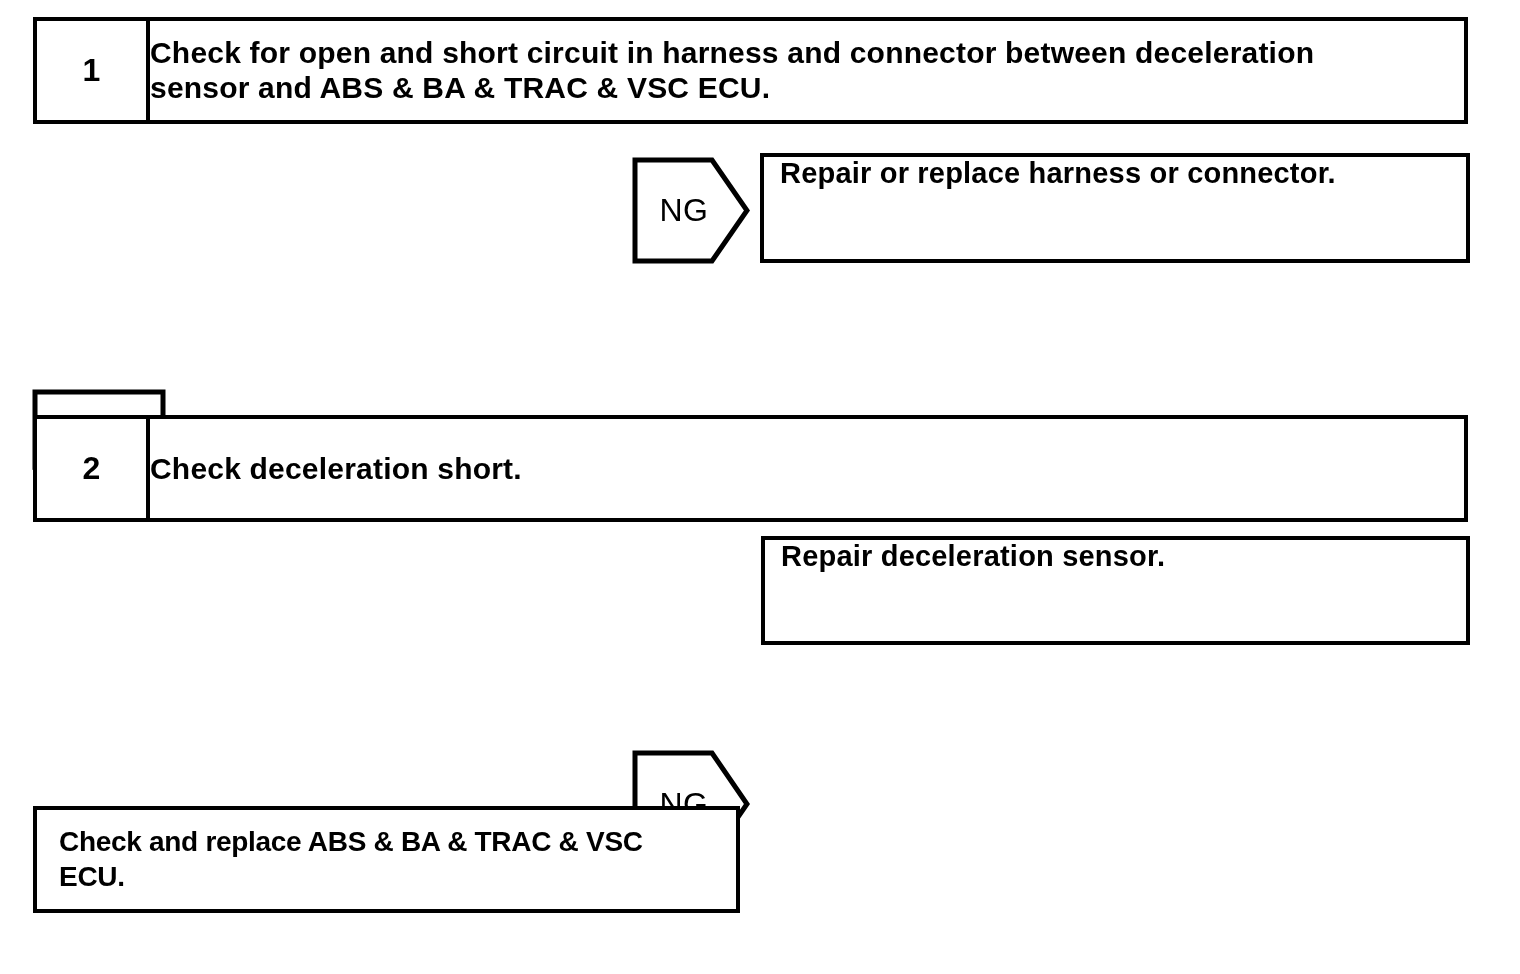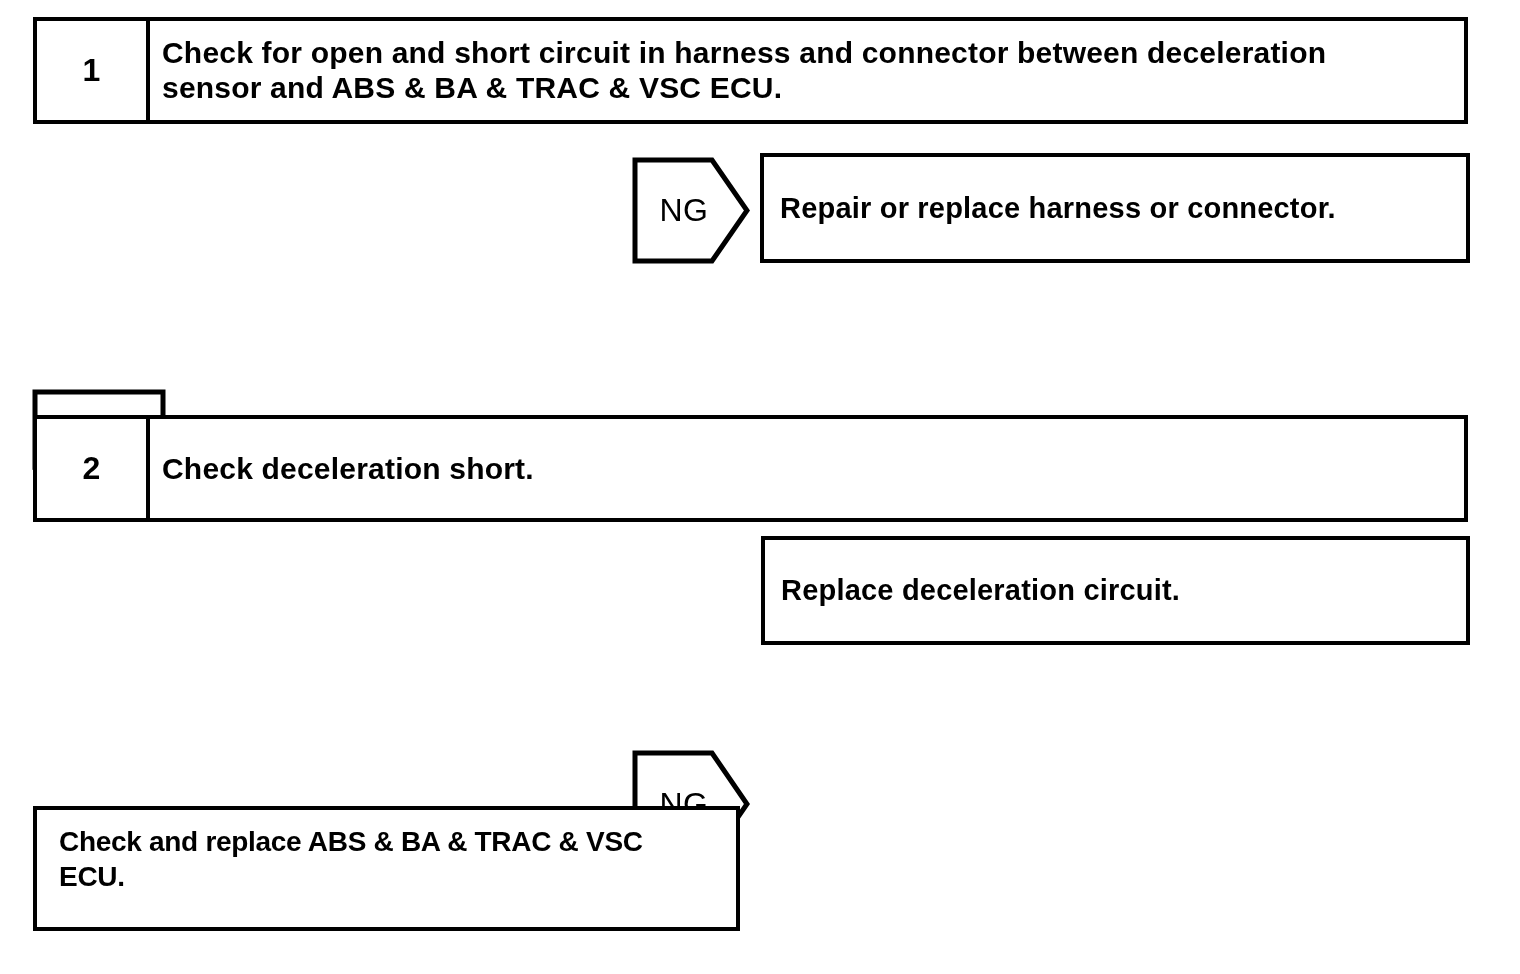--- a/index.html
+++ b/index.html
@@ -30,39 +30,38 @@
     display: flex;
     align-items: center;
     justify-content: center;
     font-weight: bold;
     font-size: 32px;
   }
 
   .text-cell {
     flex: 1;
     display: flex;
-    padding-left: 12px;
     padding-right: 8px;
   }
   .text-cell.top    { align-items: flex-start; padding-top: 14px; }
   .text-cell.middle { align-items: center; }
 
   .instruction {
     font-weight: bold;
     font-size: 30px;
     line-height: 35px;
     letter-spacing: 0.2px;
     white-space: pre-line;
   }
 
   .action-box {
     border: 4px solid #000;
     background: #fff;
     display: flex;
-    align-items: center;
+    align-items: flex-start;
     padding-left: 16px;
     padding-right: 8px;
   }
   .action-text {
     font-weight: bold;
     font-size: 29px;
     letter-spacing: 0.2px;
   }
 
   .terminal-box {
@@ -135,21 +134,21 @@
   </div>
 
   <div class="abs shape" style="left:632px; top:537px; width:118px; height:108px;">
     <svg viewBox="0 0 118 108">
       <polygon points="3,3 80,3 115,54 80,105 3,105" fill="#ffffff" stroke="#000000" stroke-width="5"></polygon>
     </svg>
     <div class="shape-label ng">NG</div>
   </div>
 
   <div class="abs action-box" style="left:761px; top:536px; width:709px; height:109px;">
-    <div class="action-text">Replace deceleration circuit.</div>
+    <div class="action-text">Repair deceleration sensor.</div>
   </div>
 
-  <div class="abs terminal-box" style="left:33px; top:806px; width:707px; height:125px;">
+  <div class="abs terminal-box" style="left:33px; top:806px; width:707px; height:107px;">
     <div class="terminal-text">Check and replace ABS &amp; BA &amp; TRAC &amp; VSC
 ECU.</div>
   </div>
 
 </div>
 
 </body></html>

